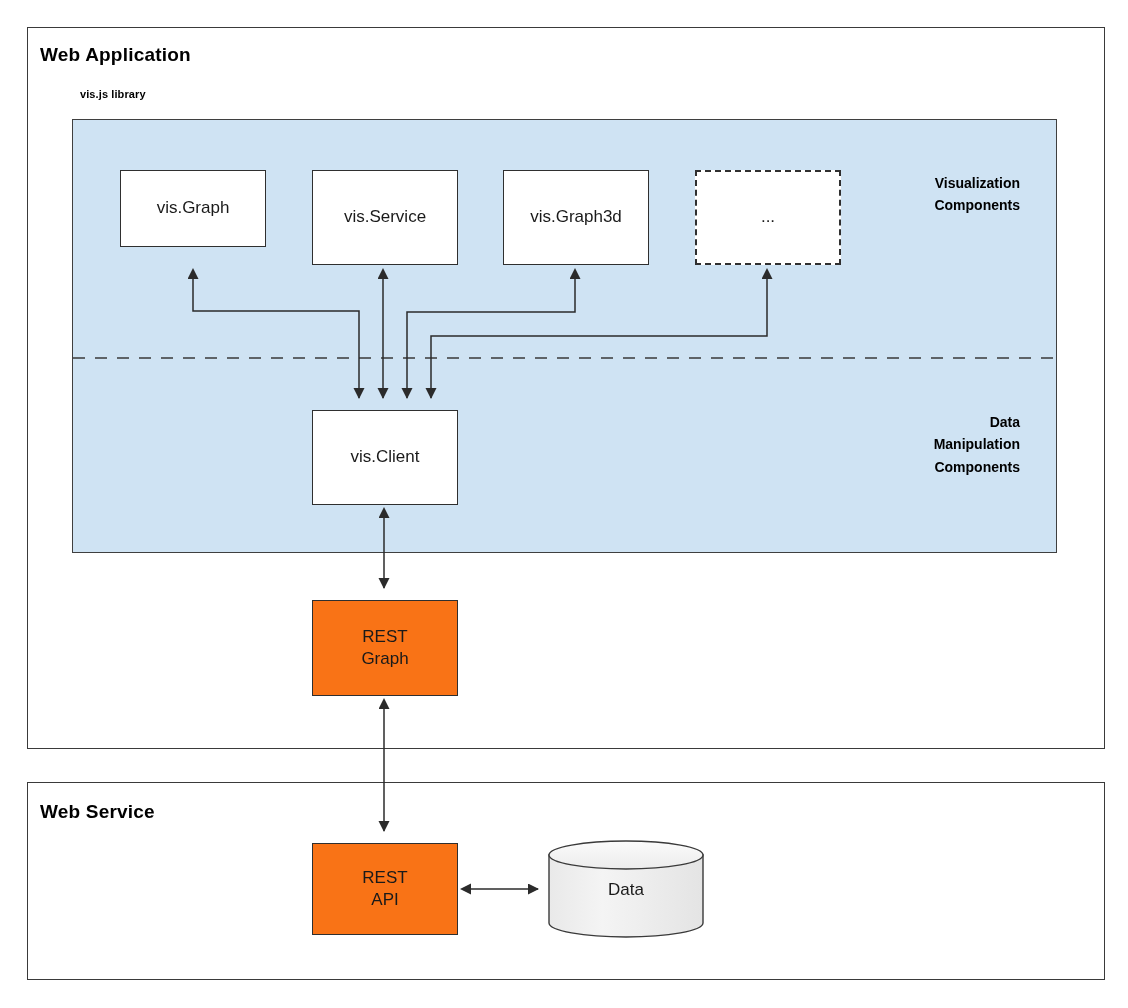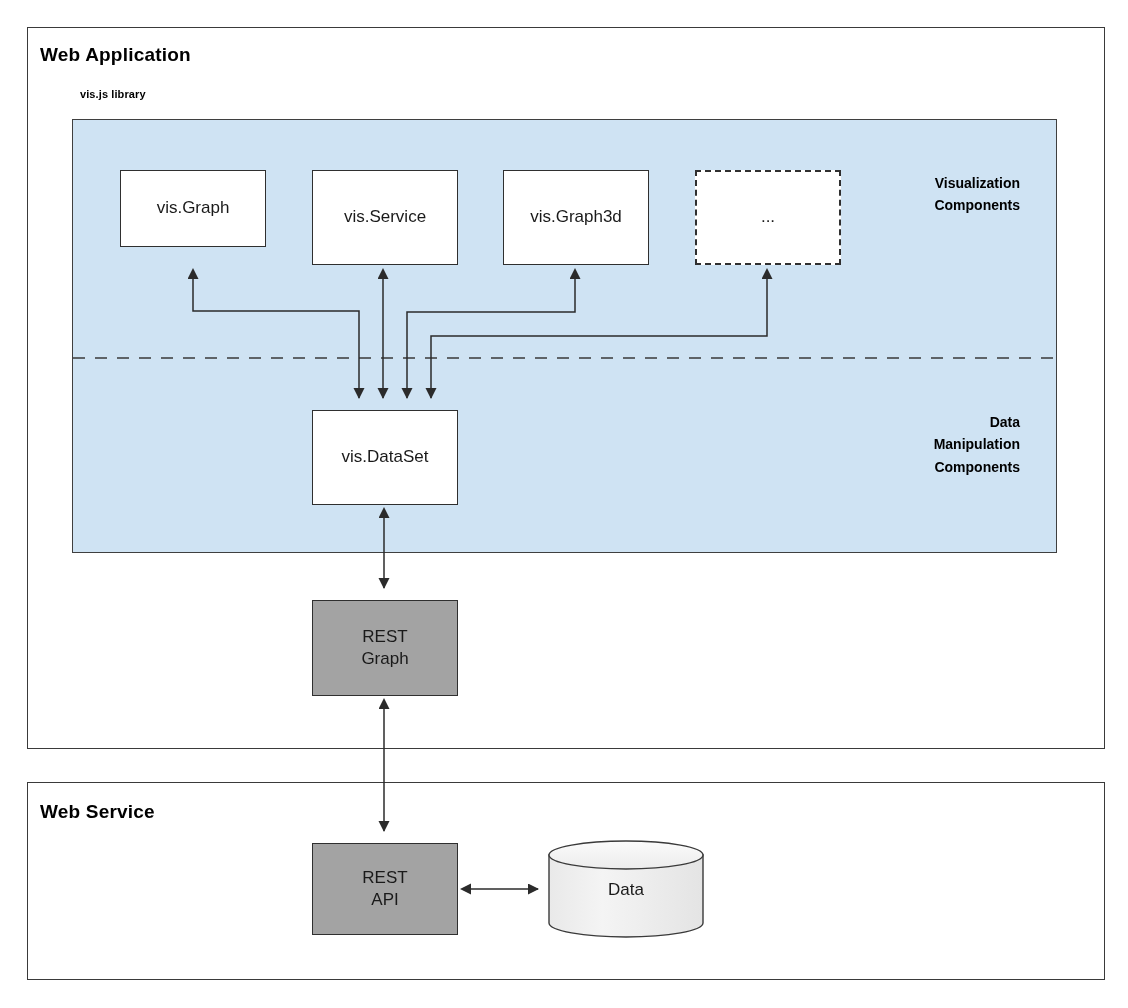--- a/index.html
+++ b/index.html
@@ -58,21 +58,21 @@
   }
   .node-white {
     background: #ffffff;
     border: 1px solid #2f2f2f;
   }
   .node-dashed {
     background: #ffffff;
     border: 2px dashed #2f2f2f;
   }
   .node-gray {
-    background: #a3a3a3;
+    background: #f97316;
     border: 1px solid #2f2f2f;
   }
   .section-label {
     position: absolute;
     font-weight: bold;
     font-size: 14px;
     color: #000000;
     text-align: right;
     line-height: 1.6;
     white-space: pre-line;
@@ -118,21 +118,21 @@
 
   <div class="node-box node-white" style="left:503px; top:170px; width:146px; height:95px;">
     <span>vis.Graph3d</span>
   </div>
 
   <div class="node-box node-dashed" style="left:695px; top:170px; width:146px; height:95px;">
     <span>...</span>
   </div>
 
   <div class="node-box node-white" style="left:312px; top:410px; width:146px; height:95px;">
-    <span>vis.DataSet</span>
+    <span>vis.Client</span>
   </div>
 
   <div class="section-label" style="left:800px; top:172px; width:220px;">Visualization
 Components</div>
 
   <div class="section-label" style="left:800px; top:411px; width:220px;">Data
 Manipulation
 Components</div>
 
   <div class="node-box node-gray" style="left:312px; top:600px; width:146px; height:96px; flex-direction:column;">

